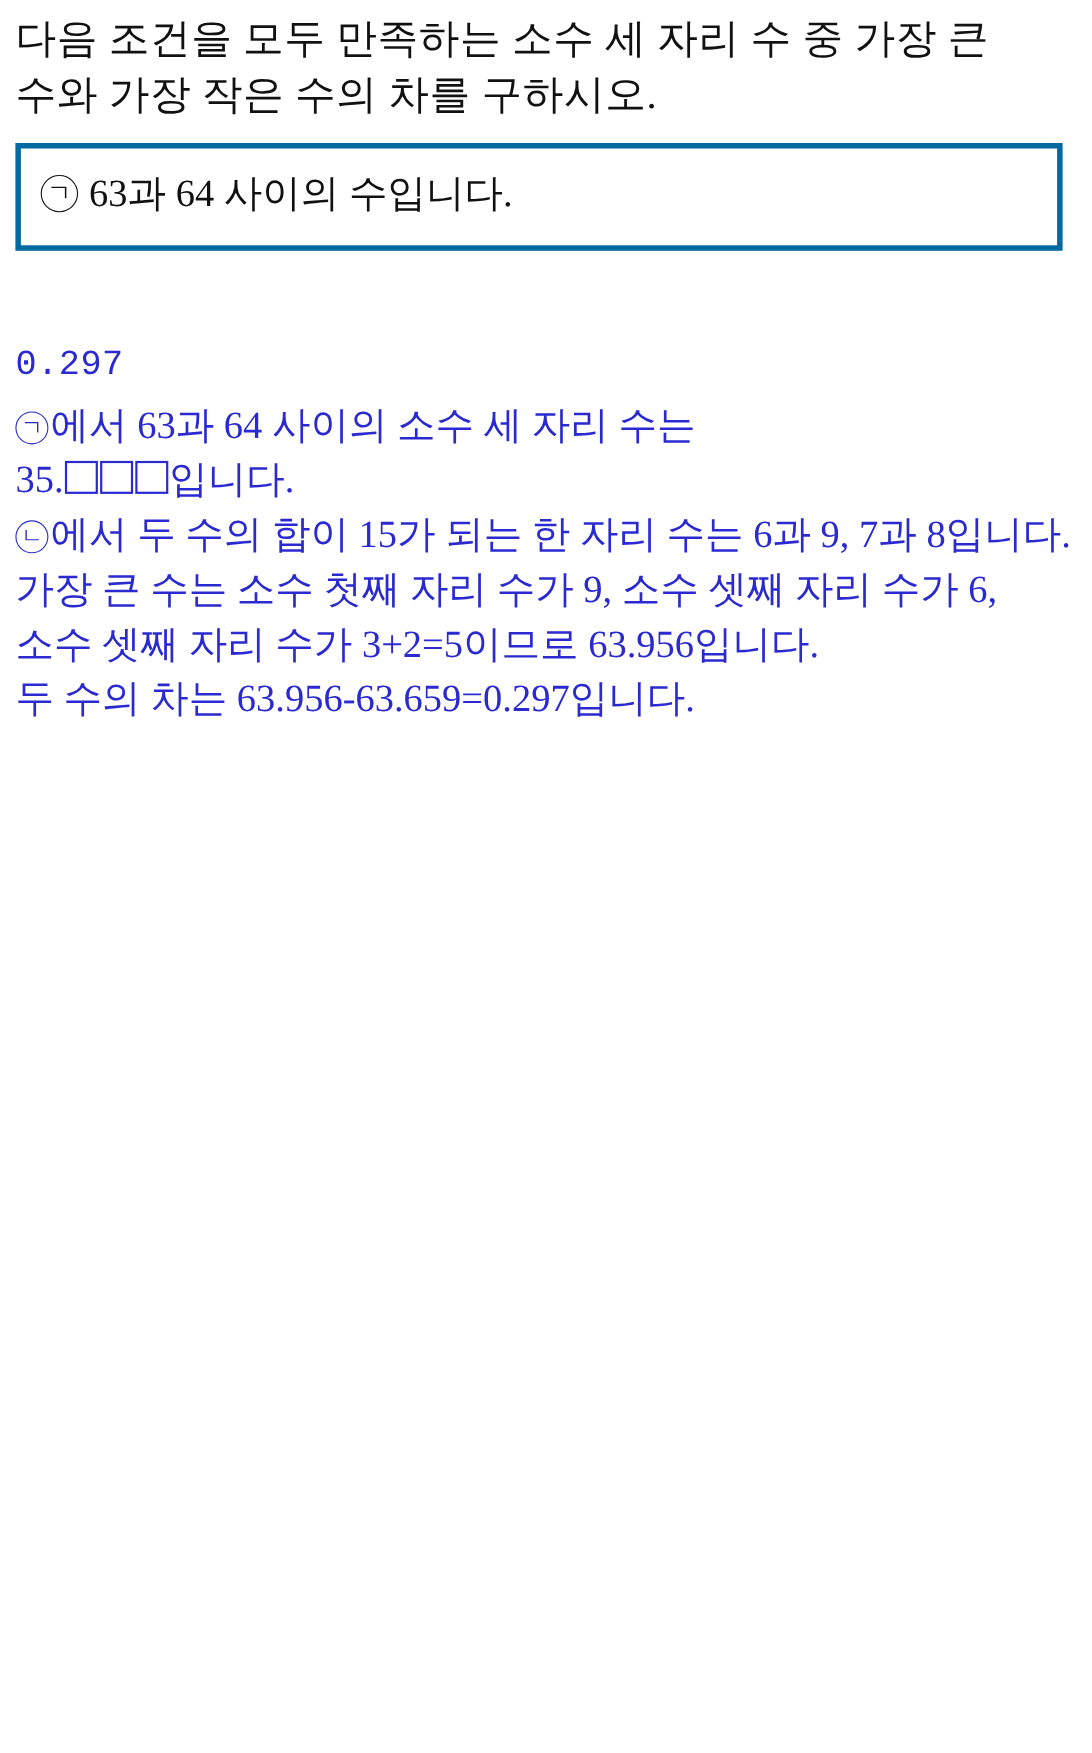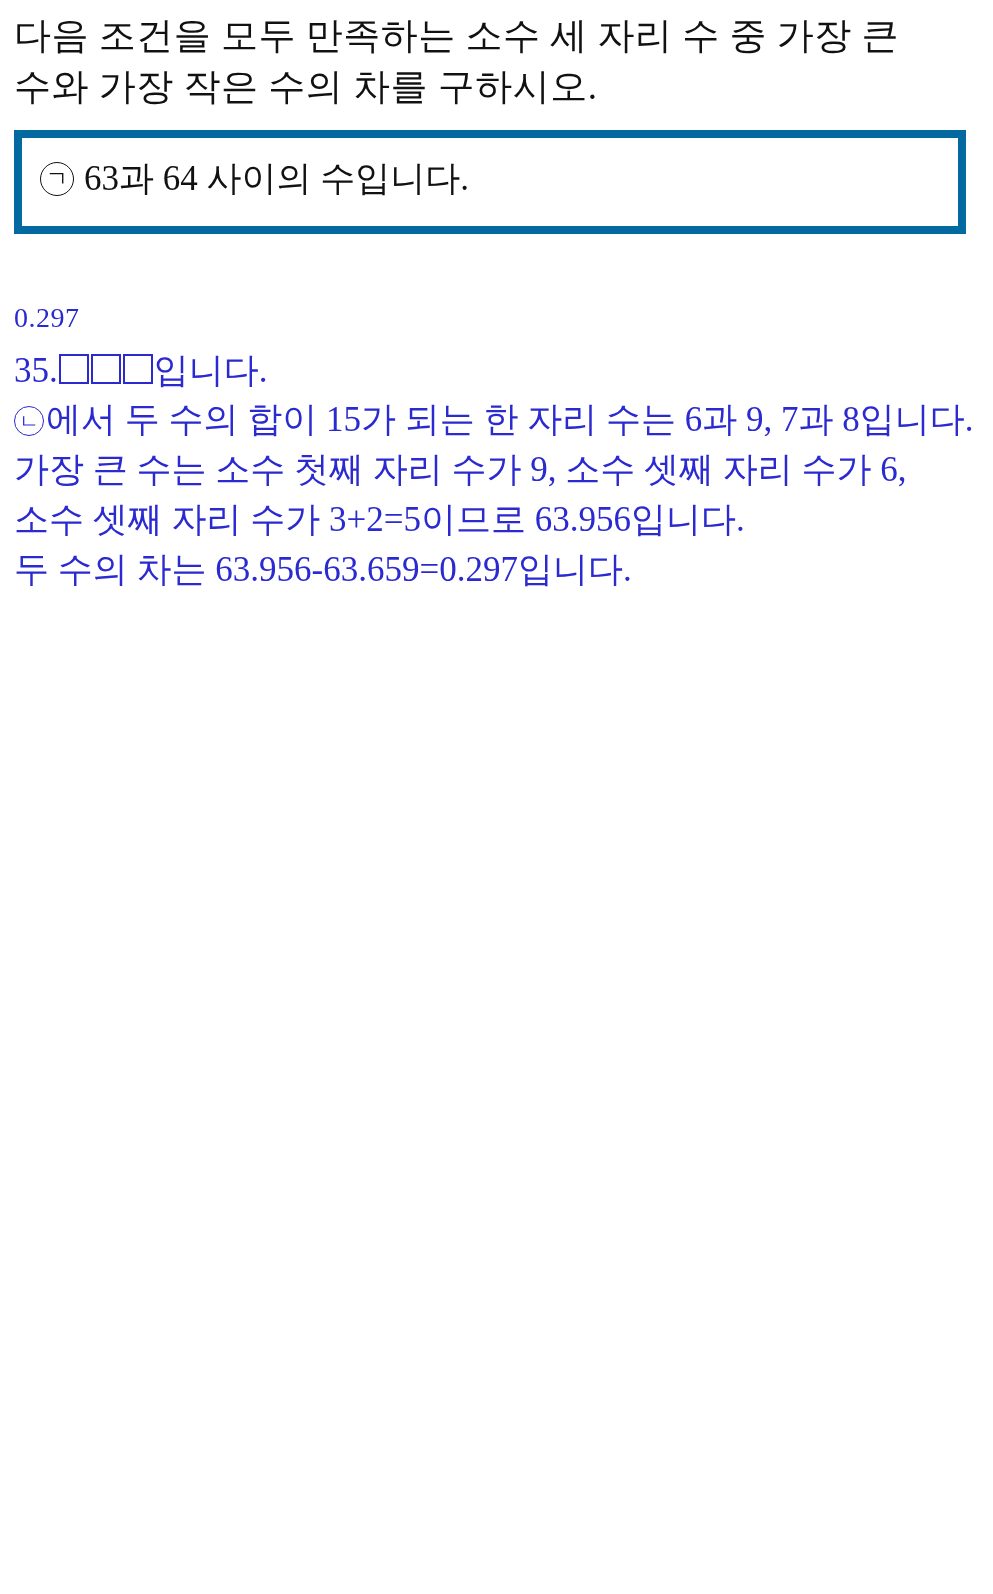--- a/index.html
+++ b/index.html
@@ -28,21 +28,21 @@
     line-height: 1.38;
     letter-spacing: 0.5px;
     font-weight: 500;
     color: #111111;
     margin: 4px 0 12px 0;
     padding-top: 6px;
     word-break: keep-all;
   }
   
   .conditions-box {
-    border: 8px solid #0369a1;
+    border: 5px solid #0369a1;
     margin-top: 18px;
     padding: 16px 18px 20px 18px;
     box-sizing: border-box;
     width: 952px;
   }
   .condition {
     font-size: 35px;
     line-height: 1.42;
     color: #111111;
     margin: 0 0 2px 0;
@@ -61,24 +61,24 @@
     text-align: center;
     font-size: 22px;
     vertical-align: 4px;
     margin-right: 10px;
     text-indent: 0;
     box-sizing: border-box;
   }
 
   
   .answer {
-    margin-top: 68px;
-    font-size: 28px;
+    margin-top: 85px;
+    font-size: 32px;
     color: #2a2ad0;
-    font-family: Liberation Serif, serif;
+    font-family: Liberation Mono, monospace;
     letter-spacing: 0.5px;
   }
   .solution {
     margin-top: 12px;
     color: #2a2ad0;
     font-size: 35px;
     line-height: 1.42;
     word-break: keep-all;
   }
   .sol-line {
@@ -120,20 +120,23 @@
   <div class="conditions-box">
     <div class="condition">
       <span class="circmark">ㄱ</span><span>63과 64 사이의 수입니다.</span>
     </div>
   </div>
 
   <div class="answer">0.297</div>
 
   <div class="solution">
     <span class="sol-line">
+      <span class="circmark-b">ㄱ</span><span>에서 63과 64 사이의 소수 세 자리 수는</span>
+    </span>
+    <span class="sol-line">
       <span>35.</span><span class="blank"></span><span class="blank"></span><span class="blank"></span><span>입니다.</span>
     </span>
     <span class="sol-line">
       <span class="circmark-b">ㄴ</span><span>에서 두 수의 합이 15가 되는 한 자리 수는 6과 9, 7과 8입니다.</span>
     </span>
     <span class="sol-line">가장 큰 수는 소수 첫째 자리 수가 9, 소수 셋째 자리 수가 6, 소수 셋째 자리 수가 3+2=5이므로 63.956입니다.</span>
     <span class="sol-line">두 수의 차는 63.956-63.659=0.297입니다.</span>
   </div>
 
 </div>

